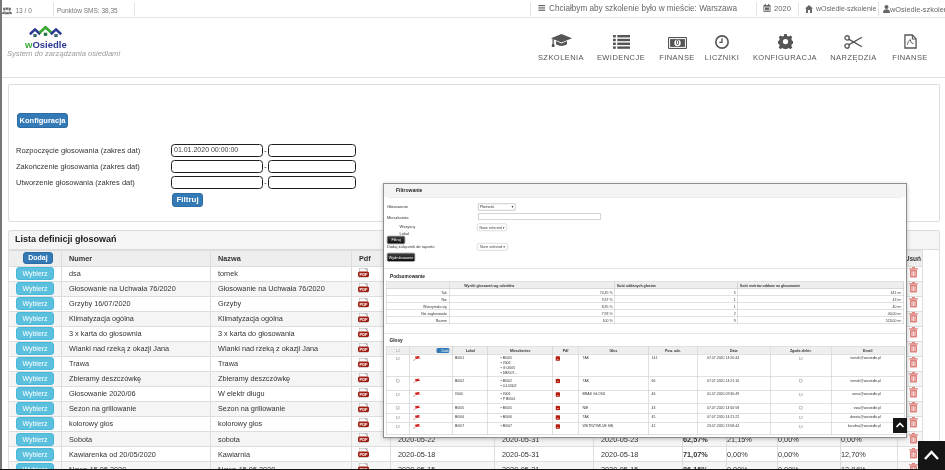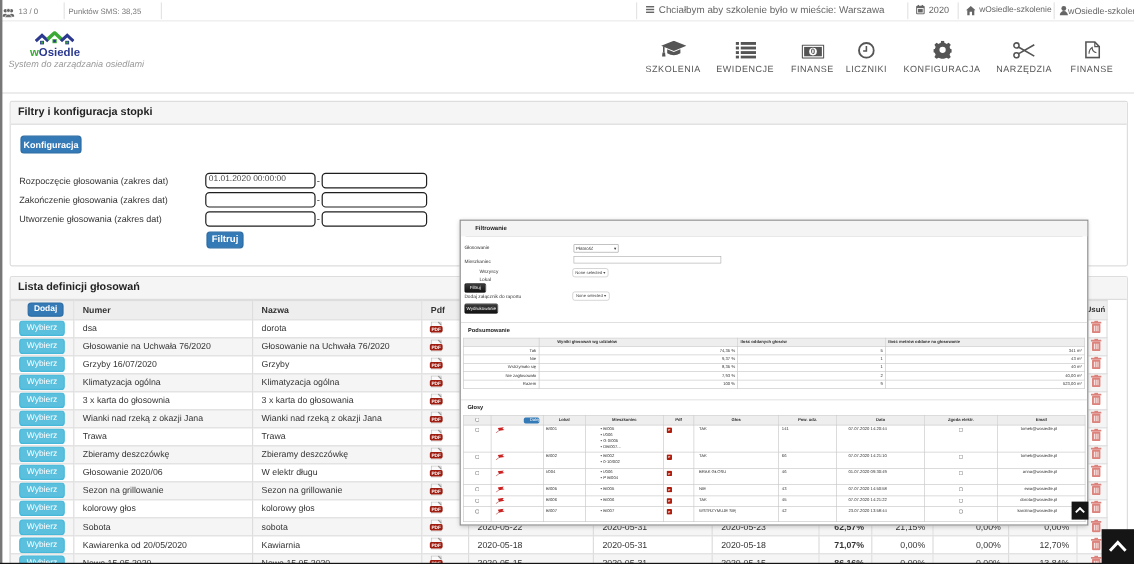--- a/index.html
+++ b/index.html
@@ -20,21 +20,21 @@
 .btn-p{display:inline-block;background:#337ab7;border:1px solid #2e6da4;border-radius:3px;color:#fff;text-align:center;}
 .btn-i{display:inline-block;background:#5bc0de;border:1px solid #46b8da;border-radius:3px;color:#fff;text-align:center;}
 
 .flabel{position:absolute;left:7px;font-size:7.5px;color:#333;text-align:center;}
 .finput{position:absolute;width:86px;height:10.5px;border:1.8px solid #1f1f1f;border-radius:3.5px;background:#fff;font-size:7px;color:#444;padding:0 2px;line-height:10px;}
 
 #ltab{position:absolute;left:8px;top:250px;border-collapse:collapse;table-layout:fixed;font-size:7.3px;color:#333;}
 #ltab td,#ltab th{border:1px solid #ddd;padding:0 0 0 7px;overflow:hidden;white-space:nowrap;text-align:left;font-weight:normal;height:14.05px;}
 #ltab thead th{background:#eeeeee;font-weight:bold;height:14.5px;}
 #ltab tbody tr:nth-child(even) td{background:#f5f5f5;}
-#ltab .pc{text-align:right;padding:0 6px 0 0;}
+#ltab .pc{text-align:left;padding:0 6px 0 0;}
 
 #ovl{position:absolute;left:383px;top:183px;width:522px;height:253px;background:#fff;border:1px solid #8f8f8f;box-shadow:0 1px 4px rgba(0,0,0,.25);z-index:50;overflow:hidden;}
 #ovlin{position:absolute;left:0;top:0;width:1048px;height:506px;transform:scale(0.5);transform-origin:0 0;font-family:"Liberation Sans",sans-serif;}
 .ovh{font-weight:bold;color:#222;}
 .btn-k{position:absolute;background:linear-gradient(#3c3c3c,#111);border:1px solid #000;border-radius:3px;color:#fff;text-align:center;}
 .btn-w{position:absolute;background:#fff;border:1px solid #bbb;border-radius:4px;color:#444;text-align:center;}
 .ovlbl{position:absolute;font-size:8px;color:#333;}
 table.ovt{border-collapse:collapse;position:absolute;font-size:7px;color:#333;table-layout:fixed;}
 table.ovt td,table.ovt th{border:1px solid #c3c3c3;padding:0 4px;overflow:hidden;white-space:nowrap;height:13px;font-weight:normal;}
 table.ovt th{background:#eee;font-weight:bold;text-align:center;}
@@ -171,21 +171,20 @@
           <path d="M1 1 h8 L13 5.2 V15 H1 Z" stroke-width="1.4"></path>
           <path d="M9 1 V5.2 H13" stroke-width="1.1"></path>
           <path d="M3.8 11.5 q0-3.8 2.8-5.6 q0 3.8 3.8 4.7" stroke-width="1"></path>
         </svg>
       </div>
     <div class="lbl">FINANSE</div>
   </div>
 </div>
 
 <div class="panel" style="top:84px;height:136px;">
-  <div class="phead">Filtry i konfiguracja stopki</div>
   <div class="btn-p" style="position:absolute;left:8px;top:28px;width:49px;height:13px;font-size:7.5px;line-height:13px;font-weight:bold;">Konfiguracja</div>
   <div class="flabel" style="top:61px;">Rozpoczęcie głosowania (zakres dat)</div>
   <div class="flabel" style="top:77px;">Zakończenie głosowania (zakres dat)</div>
   <div class="flabel" style="top:93px;">Utworzenie głosowania (zakres dat)</div>
   <div class="finput" style="left:162px;top:59px;">01.01.2020 00:00:00</div>
   <div class="abs" style="left:255px;top:61px;font-size:8px;color:#333;">-</div>
   <div class="finput" style="left:259px;top:59px;width:82px;"></div>
   <div class="finput" style="left:162px;top:75px;"></div>
   <div class="abs" style="left:255px;top:77px;font-size:8px;color:#333;">-</div>
   <div class="finput" style="left:259px;top:75px;width:82px;"></div>
@@ -226,21 +225,21 @@
         <th class="pc">Nie</th>
         <th class="pc">Wstrz.</th>
         <th class="pc">Nie zagł.</th>
         <th style="text-align:right;padding:0 1px 0 0;font-size:6.5px;">Usuń</th>
  </tr>
     </thead>
  <tbody id="tb">
       <tr>
         <td style="padding:0;text-align:center;"><span class="btn-i" style="width:36px;height:11px;font-size:7px;line-height:11px;">Wybierz</span></td>
         <td>dsa</td>
-        <td>dorota</td>
+        <td>tomek</td>
         <td style="padding:0 0 0 6px;"><svg width="11" height="10" viewBox="0 0 11 10">
             <rect x="1.4" y="0.3" width="8.2" height="9.4" fill="#fafafa" stroke="#bbbbbb" stroke-width="0.6"></rect>
             <path d="M7.2 0.3 l2.4 2.4" stroke="#999" stroke-width="1"></path>
             <rect x="0" y="3.6" width="11" height="5.4" rx="1.5" fill="#9e1c10"></rect>
             <text x="5.5" y="7.8" font-size="4" fill="#fff" text-anchor="middle" font-weight="bold">PDF</text>
           </svg></td>
         <td>2020-05-27</td>
         <td>2020-05-31</td>
         <td>2020-05-27</td>
         <td class="pc" style="font-weight:bold;">0,00%</td>

